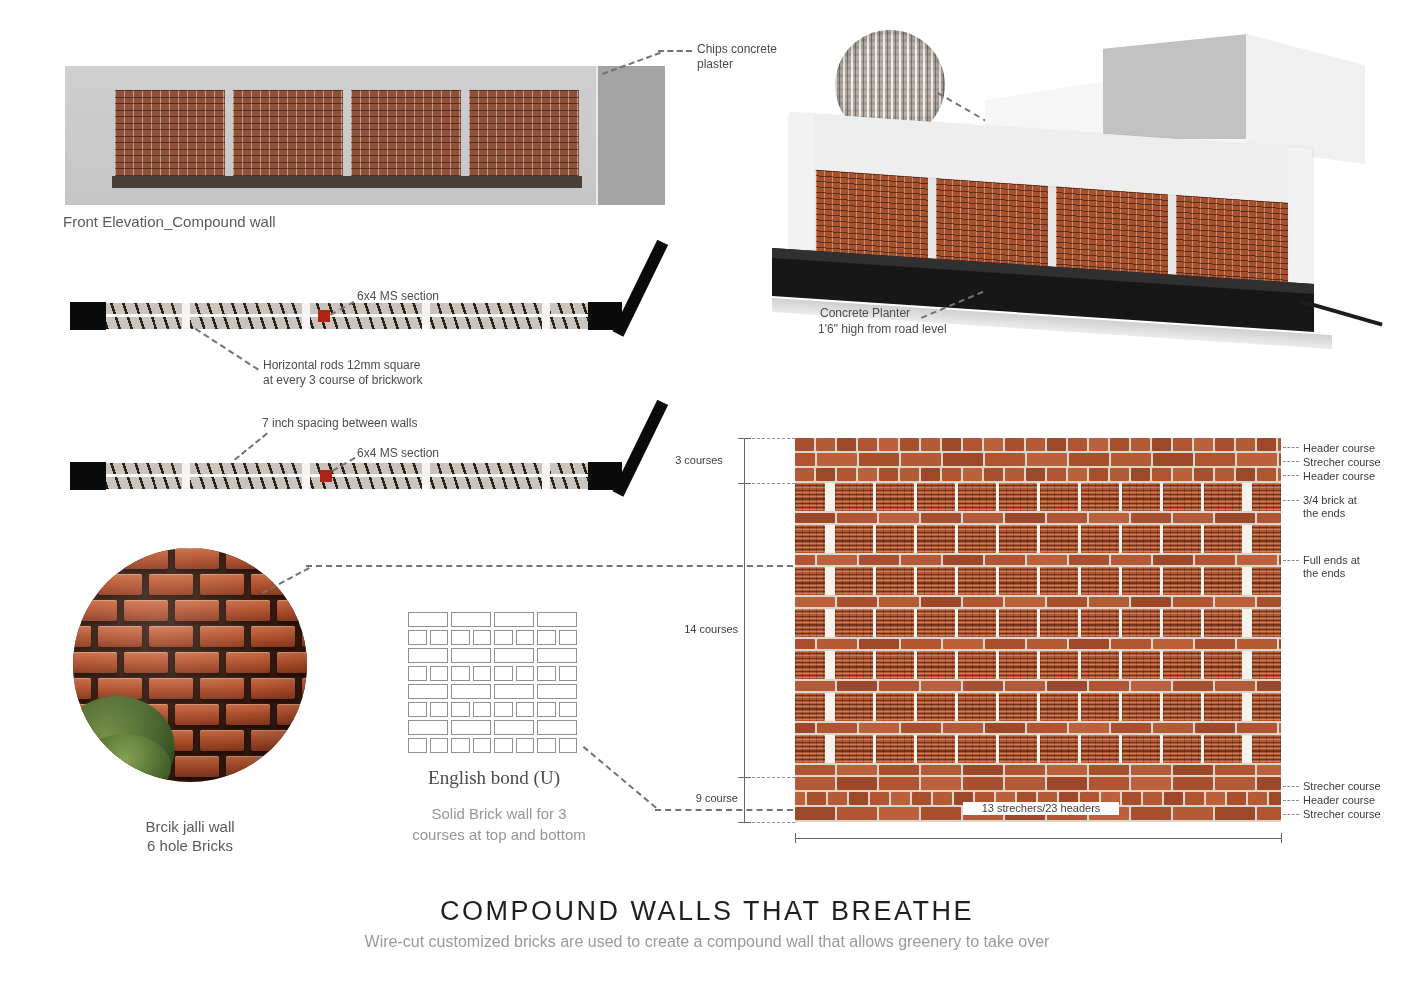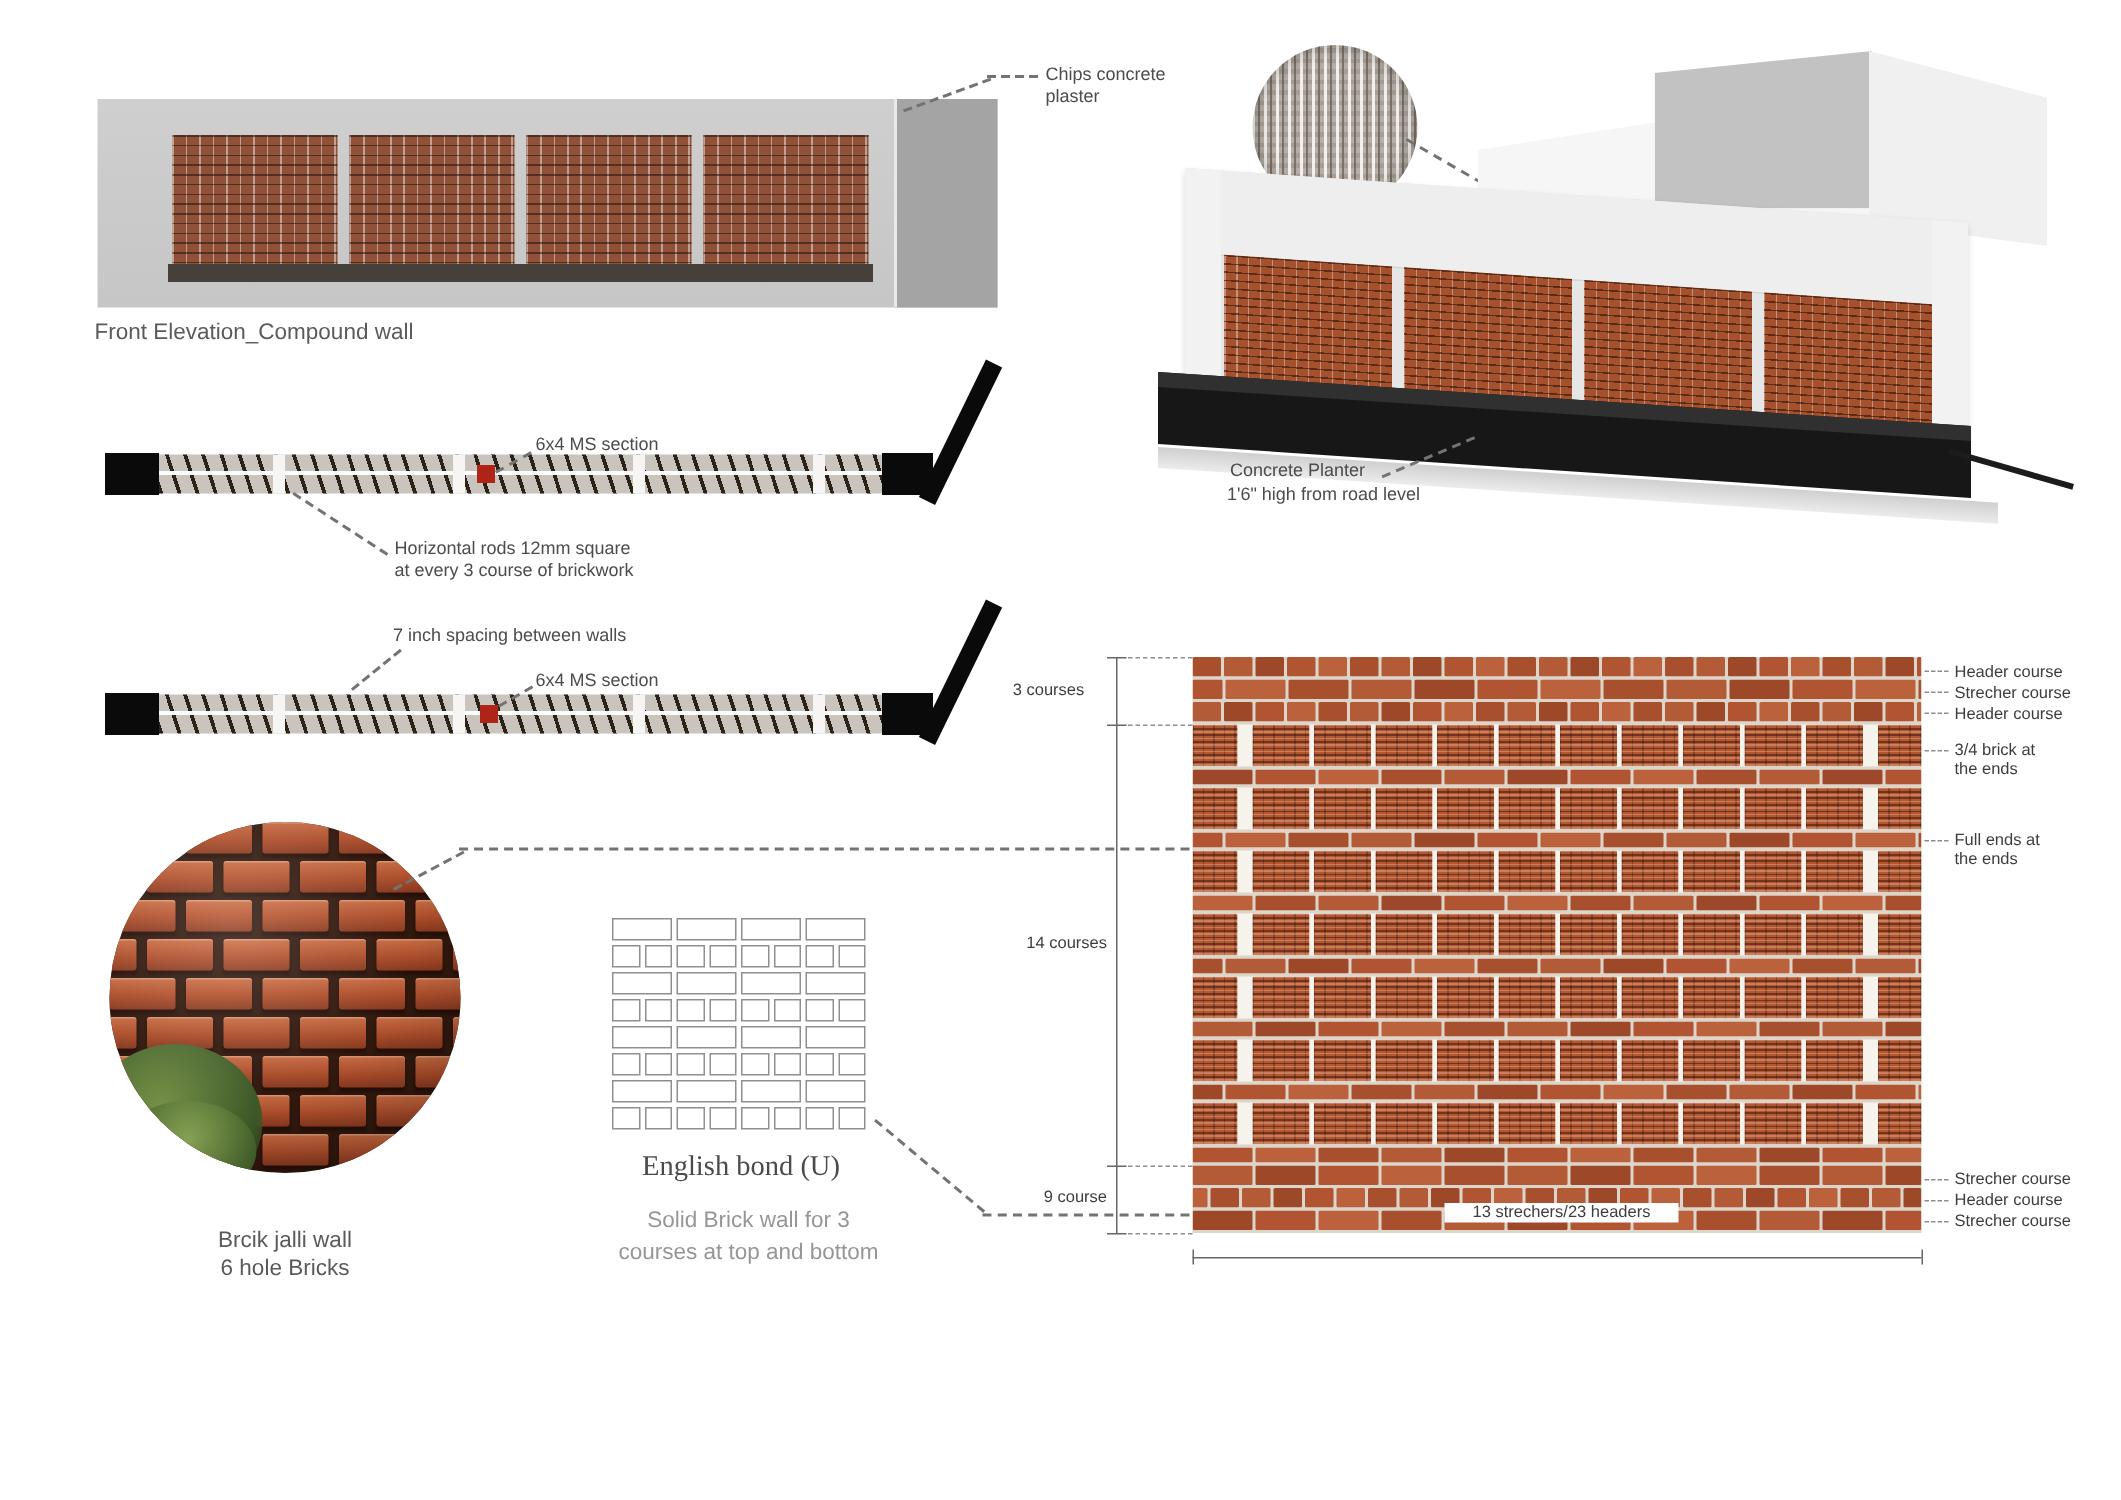--- a/index.html
+++ b/index.html
@@ -690,14 +690,16 @@
   <div class="wlabel" style="left:1303px;top:554px;">Full ends at</div>
   <div class="wlabel" style="left:1303px;top:567px;">the ends</div>
 
   <div class="dash1" style="left:1283px;top:786px;width:16px;"></div>
   <div class="wlabel" style="left:1303px;top:780px;">Strecher course</div>
   <div class="dash1" style="left:1283px;top:800px;width:16px;"></div>
   <div class="wlabel" style="left:1303px;top:794px;">Header course</div>
   <div class="dash1" style="left:1283px;top:814px;width:16px;"></div>
   <div class="wlabel" style="left:1303px;top:808px;">Strecher course</div>
 
+  <div id="title">COMPOUND WALLS THAT BREATHE</div>
+  <div id="subtitle">Wire-cut customized bricks are used to create a compound wall that allows greenery to take over</div>
 
 </div>
 
 </body></html>

